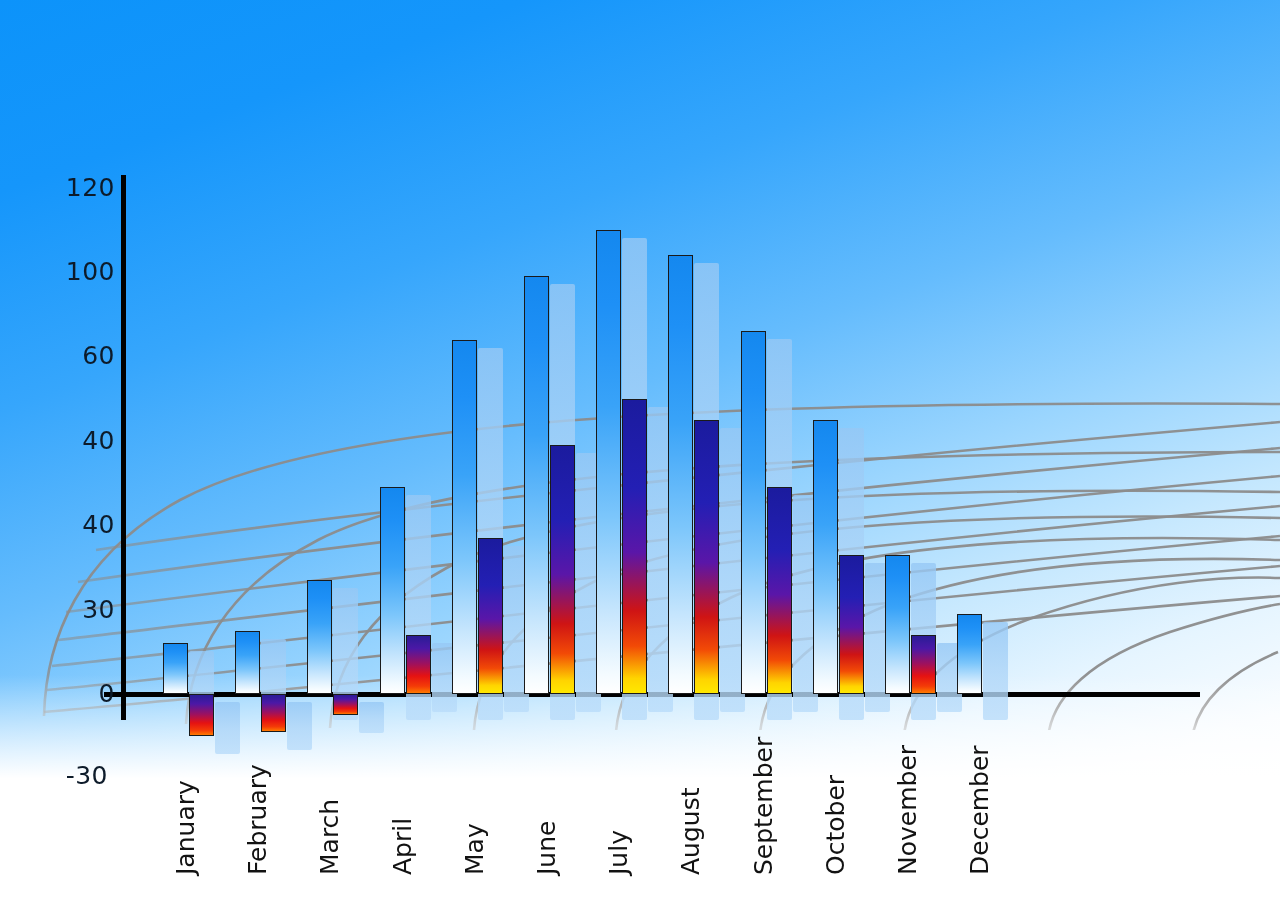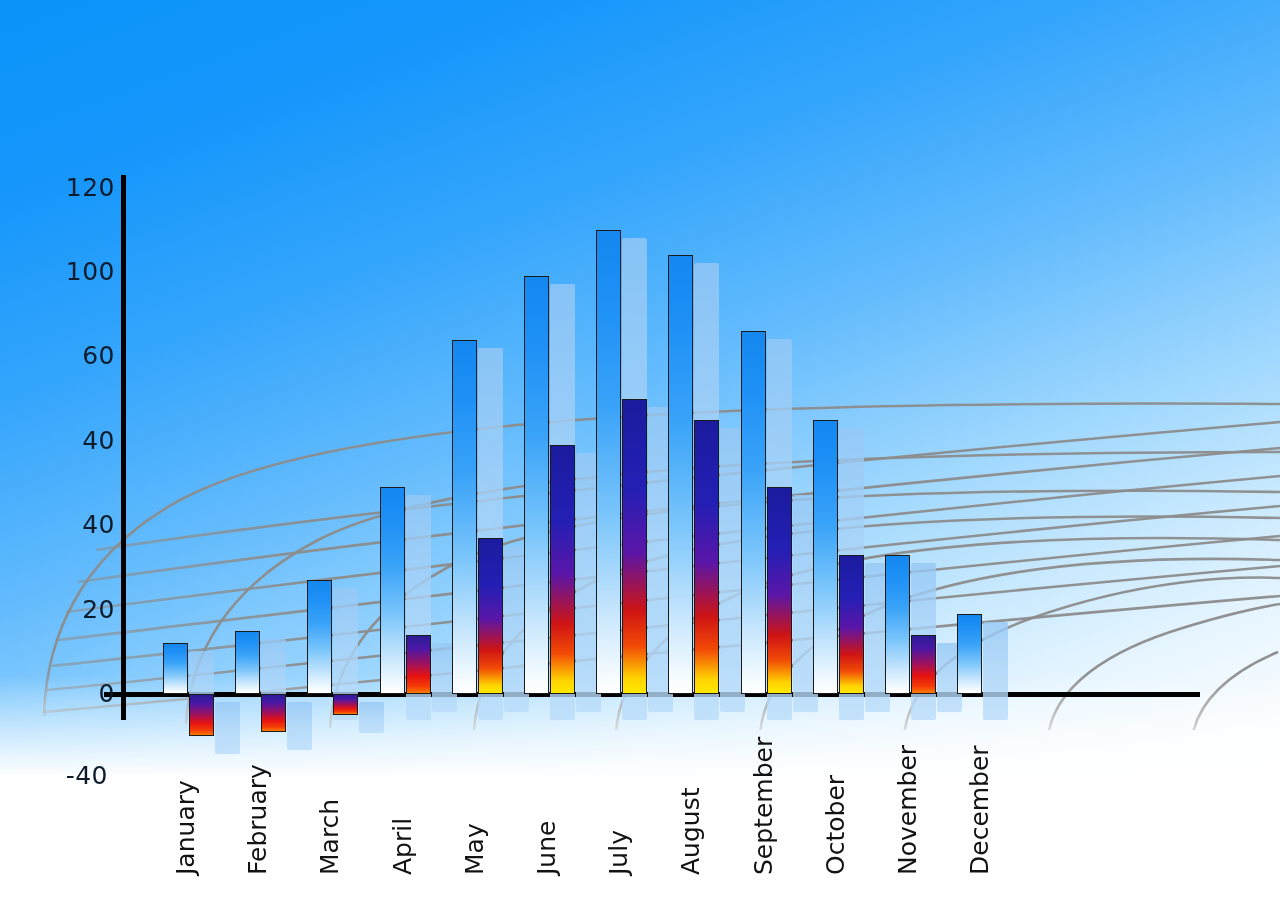--- a/index.html
+++ b/index.html
@@ -153,23 +153,23 @@
 
   <div class="plot">
     <div class="axis-v"></div>
     <div class="axis-h"></div>
     <div id="yticks">
         <div class="ytick" style="width: 70px; left: 45px; top: 157.6px;">120</div>
         <div class="ytick" style="width: 70px; left: 45px; top: 242px;">100</div>
         <div class="ytick" style="width: 70px; left: 45px; top: 326.4px;">60</div>
         <div class="ytick" style="width: 70px; left: 45px; top: 410.8px;">40</div>
         <div class="ytick" style="width: 70px; left: 45px; top: 495.2px;">40</div>
-        <div class="ytick" style="width: 70px; left: 45px; top: 579.6px;">20</div>
+        <div class="ytick" style="width: 70px; left: 45px; top: 579.6px;">30</div>
         <div class="ytick" style="width: 70px; left: 45px; top: 664px;">0</div>
-        <div class="ytick" style="width: 70px; left: 38px; top: 746px;">-40</div>
+        <div class="ytick" style="width: 70px; left: 38px; top: 746px;">-30</div>
       </div>
     <div id="bars">
         <div class="shadow" style="left: 189px; top: 634.36px; width: 25px; height: 68.64px;"></div>
         <div class="bar blue-fill" title="January: 12" style="left: 163px; top: 626.36px; width: 25px; height: 50.64px;"></div>
         <div class="shadow" style="left: 215px; top: 685px; width: 25px; height: 52.2px;"></div>
         <div class="bar warm-fill-short" title="January: -10" style="left: 189px; top: 677px; width: 25px; height: 42.2px;"></div>
         <div class="shadow" style="left: 261.2px; top: 621.7px; width: 25px; height: 81.3px;"></div>
         <div class="bar blue-fill" title="February: 15" style="left: 235.2px; top: 613.7px; width: 25px; height: 63.3px;"></div>
         <div class="shadow" style="left: 287.2px; top: 685px; width: 25px; height: 47.98px;"></div>
         <div class="bar warm-fill-short" title="February: -9" style="left: 261.2px; top: 677px; width: 25px; height: 37.98px;"></div>

